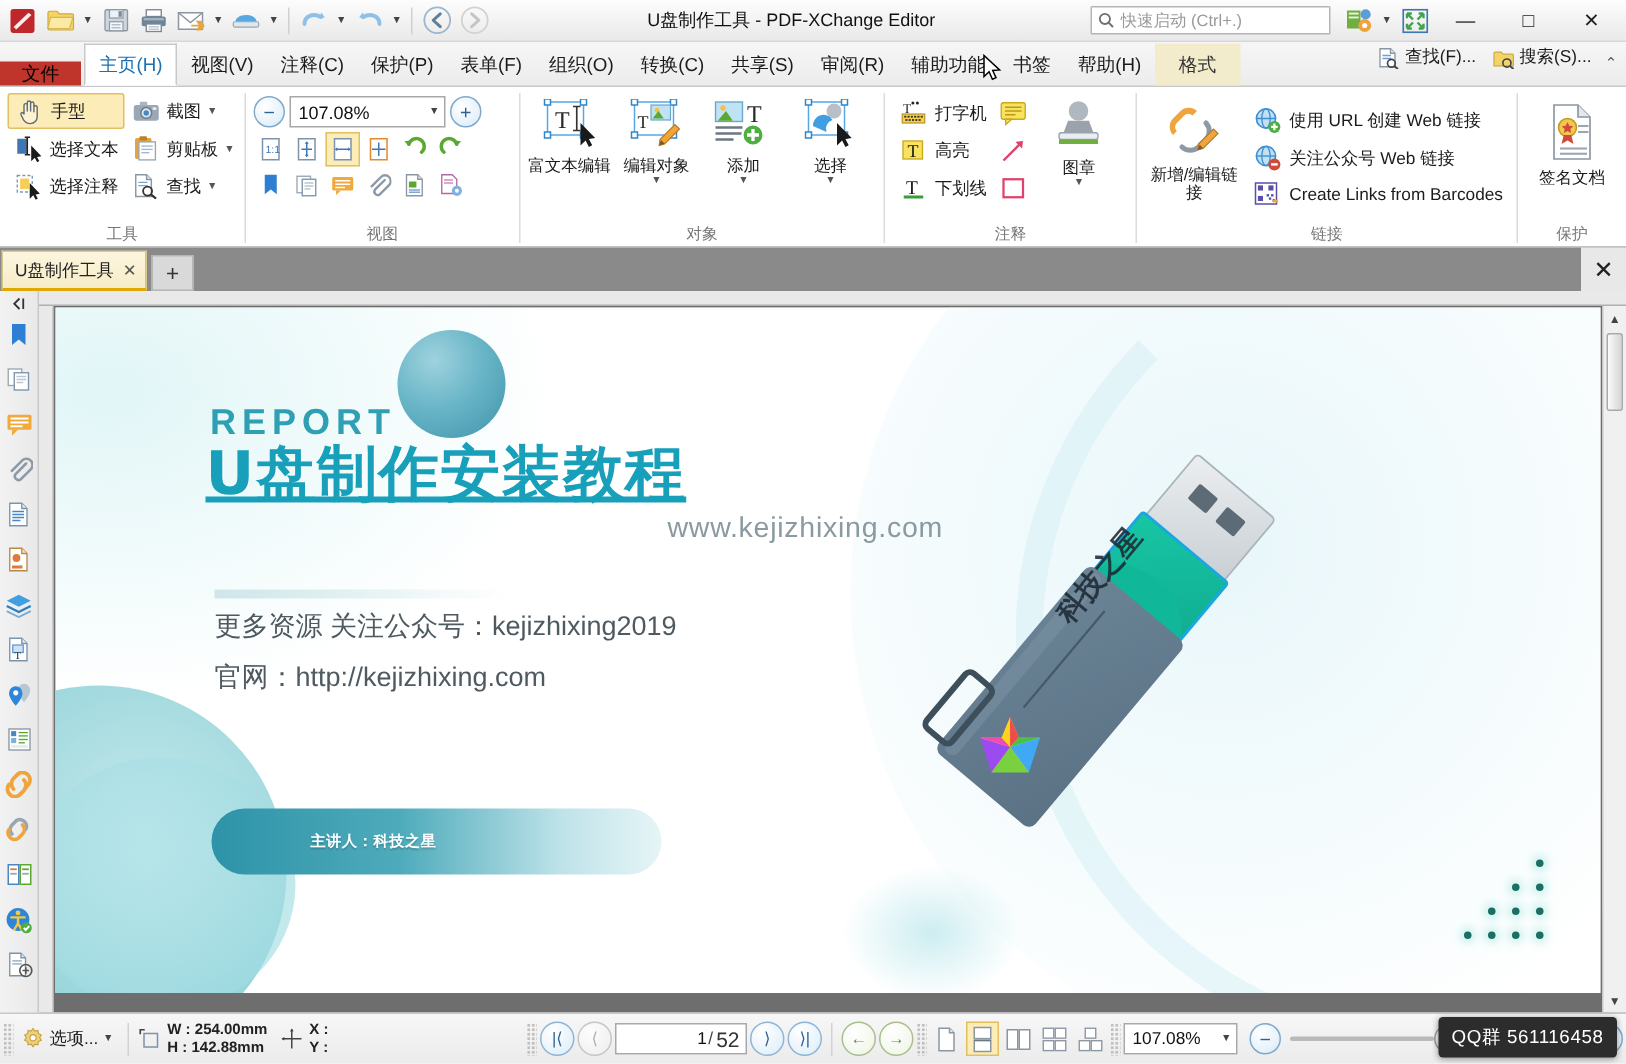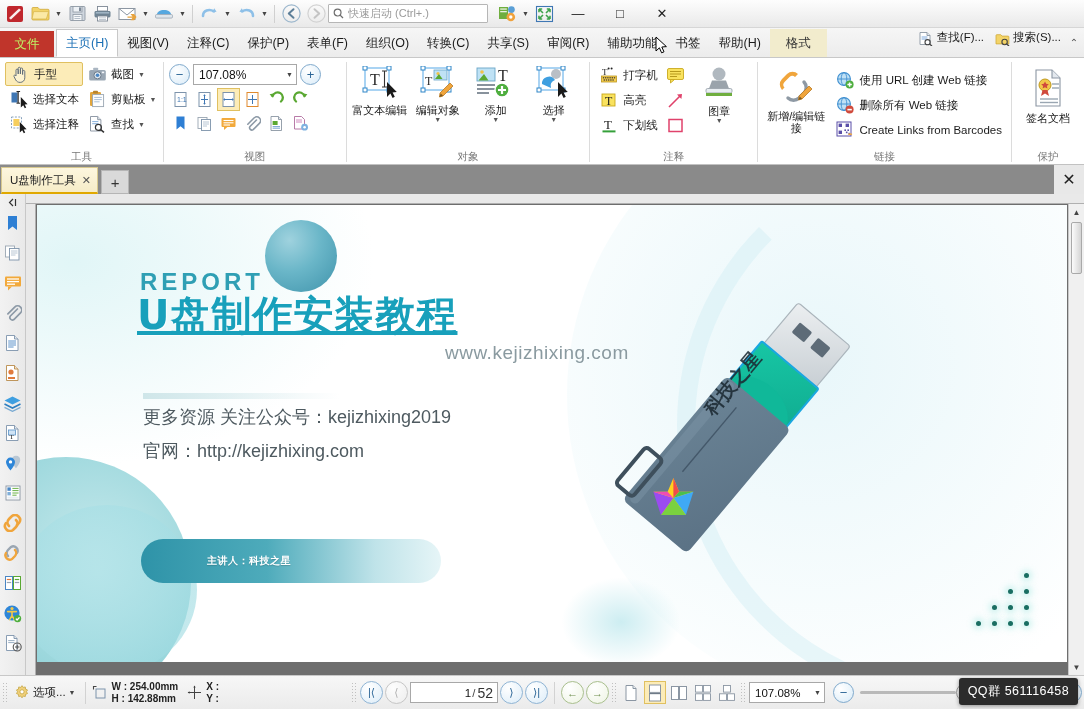--- a/index.html
+++ b/index.html
@@ -45,21 +45,21 @@
   .tb-ico-btn { width:26px;height:24px;display:flex;align-items:center;justify-content:center; }
 
   
   .tabbar {
     position:absolute; left:0; top:28px; width:1084px; height:30px;
     background: linear-gradient(to bottom,#f6f6f6,#ececec);
     border-bottom:1px solid #c8c8c8;
     display:flex; align-items:flex-end;
   }
   .tab-file {
-    height:26px; min-width:54px; background:#c0352b; color:#bef264;
+    height:16px; min-width:54px; background:#c0352b; color:#000000;
     display:flex; align-items:center; justify-content:center;
     font-size:12.5px; margin-right:2px;
   }
   .tab {
     height:28px; padding:0 9px; display:flex; align-items:center;
     font-size:12.5px; color:#1b1b1b; white-space:nowrap;
   }
   .tab.active {
     background:#fff; border:1px solid #c8c8c8; border-bottom:1px solid #fff;
     position:relative; z-index:3; color:#1a6fb5;
@@ -379,20 +379,21 @@
         </svg>
       </div>
       <div class="qicon">
         <svg width="21" height="21" viewBox="0 0 21 21">
           <circle cx="10.5" cy="10.5" r="8.6" fill="none" stroke="#d2d2d2" stroke-width="1.2"></circle>
           <path d="M8.5 6.2 L13.2 10.5 L8.5 14.8" fill="none" stroke="#c4c4c4" stroke-width="2" stroke-linecap="round" stroke-linejoin="round"></path>
         </svg>
       </div>
     </div>
 
+    <div class="apptitle">U盘制作工具 - PDF-XChange Editor</div>
 
     <div class="tb-right">
       <div class="quicksearch">
         <svg width="11" height="11" viewBox="0 0 11 11">
           <circle cx="4.6" cy="4.6" r="3.4" fill="none" stroke="#6e6e6e" stroke-width="1.2"></circle>
           <line x1="7.1" y1="7.1" x2="10" y2="10" stroke="#6e6e6e" stroke-width="1.3"></line>
         </svg>
         <span class="qstxt">快速启动 (Ctrl+.)</span>
       </div>
       <div class="tb-ico-btn">
@@ -844,21 +845,21 @@
           <div class="smbtn">
             <span class="icobox">
               <svg width="18" height="18" viewBox="0 0 18 18">
                 <circle cx="8" cy="8" r="6.4" fill="#bfe0f5" stroke="#3f8fd0" stroke-width="1.1"></circle>
                 <ellipse cx="8" cy="8" rx="2.8" ry="6.4" fill="none" stroke="#3f8fd0" stroke-width=".9"></ellipse>
                 <line x1="1.6" y1="8" x2="14.4" y2="8" stroke="#3f8fd0" stroke-width=".9"></line>
                 <circle cx="13.6" cy="13.6" r="4" fill="#d04a3c"></circle>
                 <path d="M11.4 13.6h4.4" stroke="#fff" stroke-width="1.6"></path>
               </svg>
             </span>
-            <span>删除所有 Web 链接</span>
+            <span>关注公众号 Web 链接</span>
           </div>
           <div class="smbtn">
             <span class="icobox">
               <svg width="18" height="18" viewBox="0 0 18 18">
                 <rect x="1" y="1" width="14" height="14" fill="#fff" stroke="#5a4fa8" stroke-width="1"></rect>
                 <g fill="#5a4fa8">
                     <rect x="2.6" y="2.6" width="3.4" height="3.4"></rect>
                     <rect x="9.6" y="2.6" width="3.4" height="3.4"></rect>
                     <rect x="2.6" y="9.6" width="3.4" height="3.4"></rect>
                 <rect x="8.4" y="8.4" width="1.6" height="1.6"></rect>

